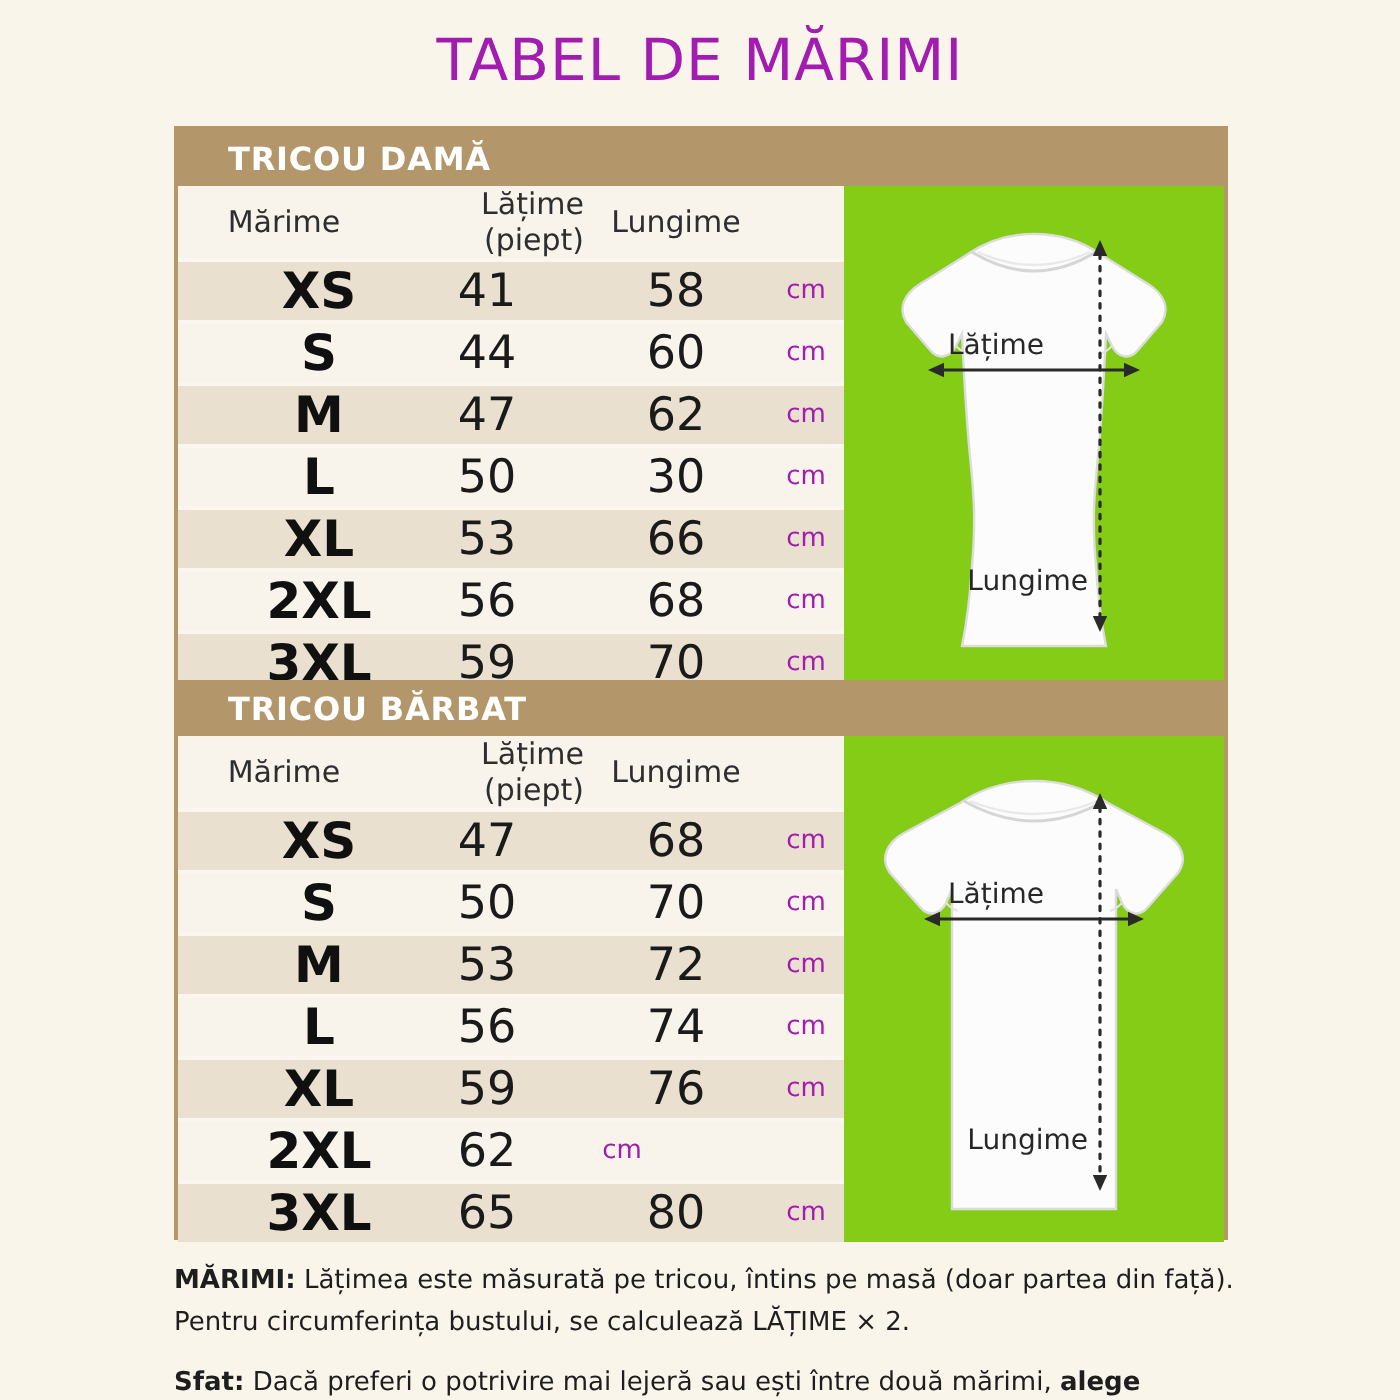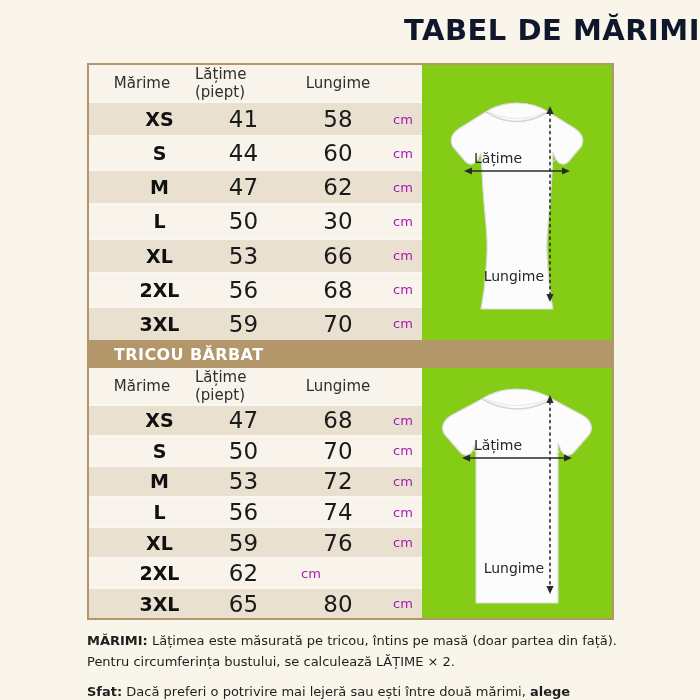--- a/index.html
+++ b/index.html
@@ -6,25 +6,25 @@
   html, body {
     width: 700px; height: 700px;
     background: #faf5eb;
     font-family: "DejaVu Sans", sans-serif;
     position: relative;
     overflow: hidden;
   }
   .page-title {
     position: absolute;
     top: 13px; left: 0; width: 700px;
-    text-align: right;
+    text-align: center;
     font-size: 29px;
-    font-weight: bold;
+    font-weight: normal;
     letter-spacing: 0.5px;
-    color: #0f172a;
+    color: #a21caf;
   }
   .chart-container {
     position: absolute;
     left: 87px; top: 63px;
     width: 527px; height: 557px;
     border: 2px solid #b3966a;
     display: flex;
     flex-direction: column;
     background: #f8f4ec;
   }
@@ -36,21 +36,21 @@
     background: #b3966a;
     color: #ffffff;
     font-weight: bold;
     font-size: 16px;
     letter-spacing: 0.4px;
     display: flex;
     align-items: center;
     padding-left: 25px;
     flex: 0 0 auto;
   }
-  .section-body { flex: 1; display: flex; min-height: 0; }
+  .section-body { flex: 1; display: flex; min-height: 0; text-align: right; }
   .size-table {
     width: 333px;
     display: flex;
     flex-direction: column;
     flex: 0 0 auto;
   }
   .t-row { flex: 1; display: flex; align-items: stretch; }
   .t-row + .t-row { border-top: 2px solid #fbf7f0; }
   .t-row.alt { background: #eae0d0; }
   .t-row.lite { background: #f8f4ec; }
@@ -58,21 +58,21 @@
     display: flex;
     align-items: center;
     justify-content: center;
     overflow: hidden;
   }
   .cell.c-size   { width: 106px; }
   .cell.c-width  { width: 97px; }
   .cell.c-length { width: 92px; }
   .cell.c-unit   { width: 38px; }
   .t-head { font-size: 15px; color: #2e2e2e; background: #f8f4ec; }
-  .sz  { font-weight: bold; font-size: 19px; color: #101010; padding-left: 35px; }
+  .sz  { font-weight: bold; font-size: 25px; color: #101010; padding-left: 35px; }
   .num { font-size: 23px; color: #1a1a1a; }
   .un  { font-size: 13px; color: #a21caf; }
   .image-panel {
     flex: 1;
     background: #84cc16;
     display: flex;
     align-items: stretch;
     justify-content: center;
   }
   .image-panel svg { width: 100%; height: 100%; display: block; }
@@ -93,20 +93,21 @@
   }
 </style>
 </head>
 <body>
 
 <div class="page-title">TABEL DE MĂRIMI</div>
 
 <div class="chart-container">
 
   <div class="section section-women">
+    <div class="section-header">TRICOU DAMĂ</div>
     <div class="section-body">
       <div class="size-table">
         <div class="t-row t-head">
           <div class="cell c-size">Mărime</div>
           <div class="cell c-width">Lățime (piept)</div>
           <div class="cell c-length">Lungime</div>
           <div class="cell c-unit"></div>
         </div>
         <div class="t-row alt">
           <div class="cell c-size sz">XS</div>

